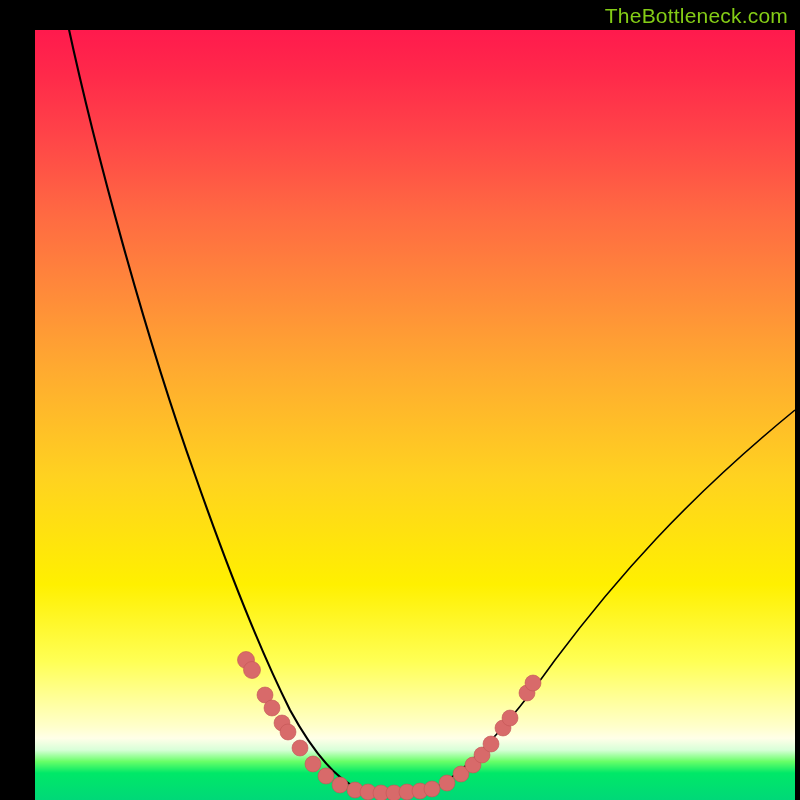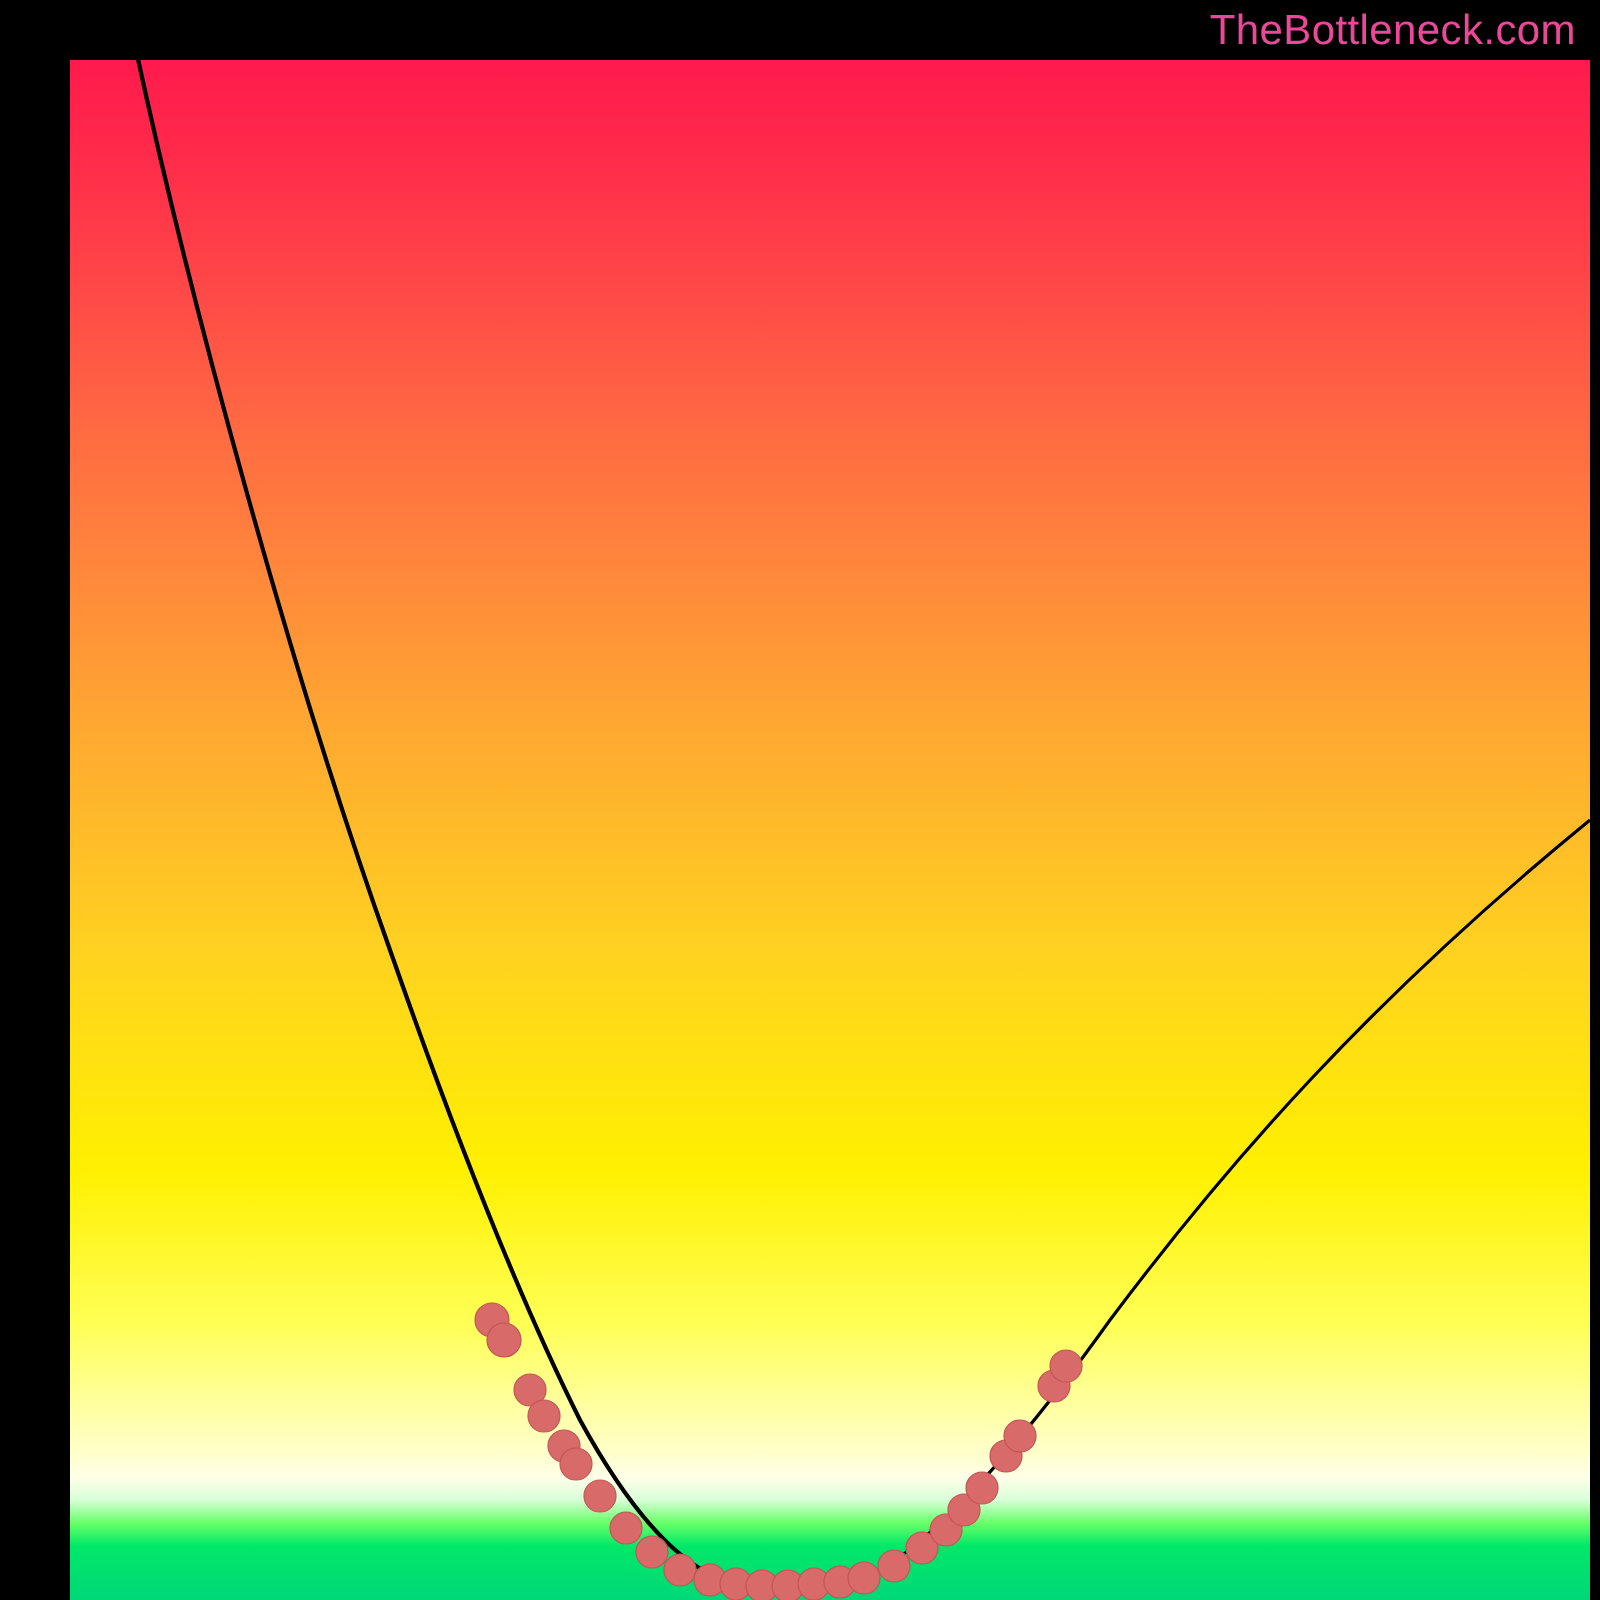--- a/index.html
+++ b/index.html
@@ -8,21 +8,21 @@
     height: 800px;
     background: #000;
     position: relative;
     overflow: hidden;
     font-family: Arial, sans-serif;
   }
   .watermark {
     position: absolute;
     top: 4px;
     right: 12px;
-    color: #ec4899;
+    color: #84cc16;
     font-size: 21px;
     font-weight: 500;
     letter-spacing: 0.2px;
     z-index: 10;
   }
   .plot-area {
     position: absolute;
     left: 35px;
     top: 30px;
     width: 760px;

